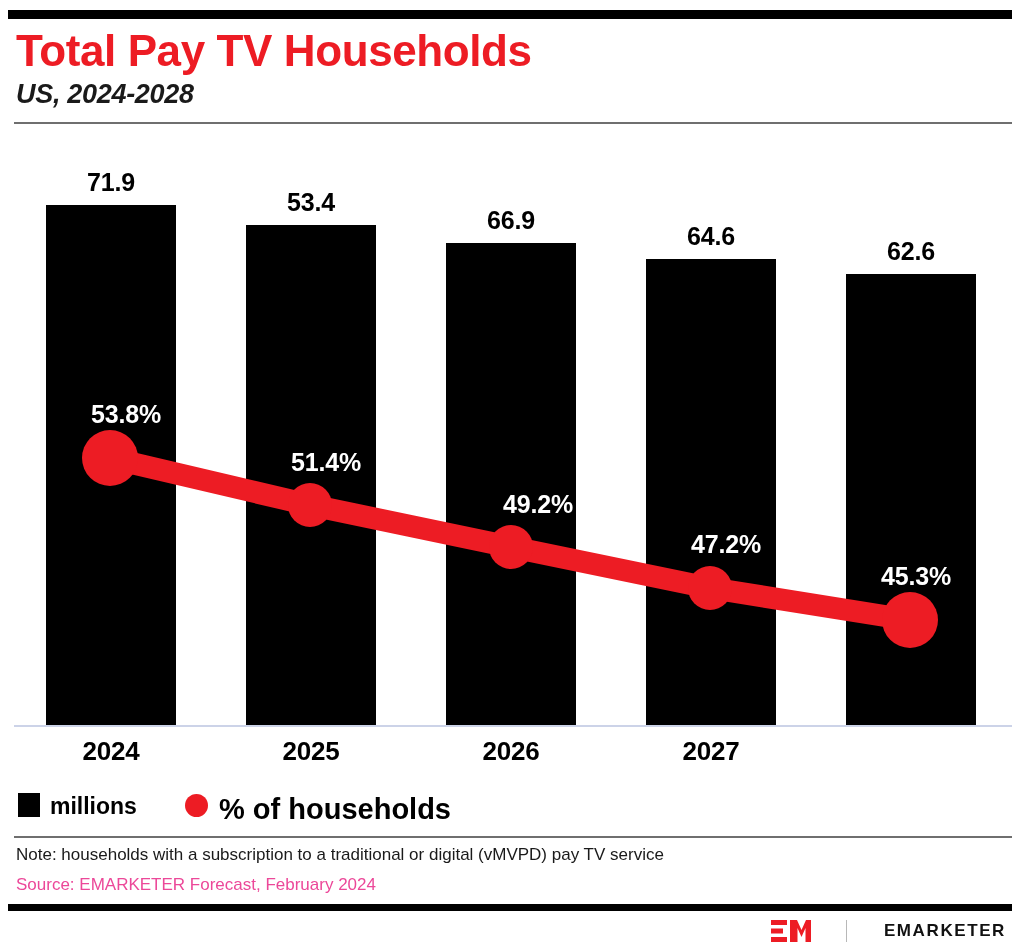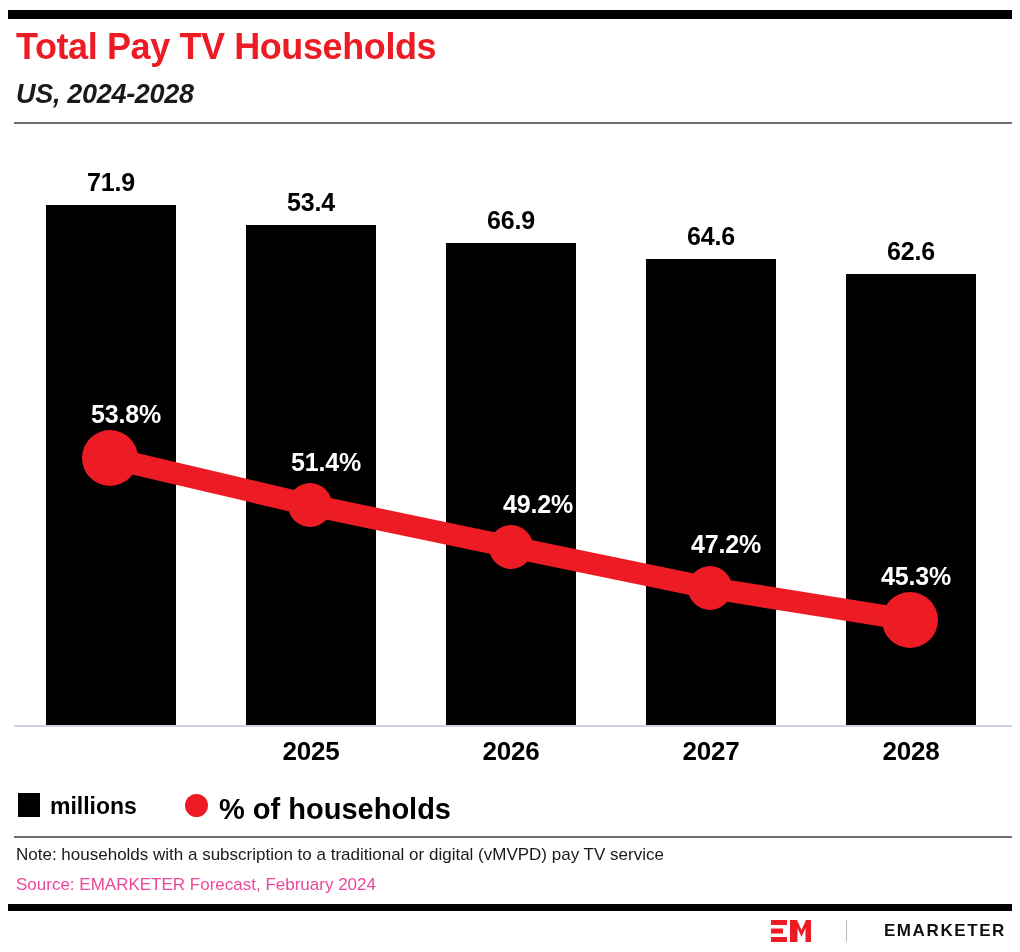--- a/index.html
+++ b/index.html
@@ -26,21 +26,21 @@
     left: 8px;
     top: 10px;
     width: 1004px;
     height: 9px;
     background: #000000;
   }
   .title {
     position: absolute;
     left: 16px;
     top: 26px;
-    font-size: 36px;
+    font-size: 44px;
     font-weight: bold;
     letter-spacing: -0.4px;
     color: #ED1C24;
     white-space: nowrap;
   }
   .subtitle {
     position: absolute;
     left: 16px;
     top: 79px;
     font-size: 27px;
@@ -243,24 +243,24 @@
     <div class="marker" style="left:489px; top:525px; width:44px; height:44px;"></div>
     <div class="marker" style="left:688px; top:566px; width:44px; height:44px;"></div>
     <div class="marker" style="left:882px; top:592px; width:56px; height:56px;"></div>
 
     <div class="pct-label" style="left:46px;  top:400px; width:160px;">53.8%</div>
     <div class="pct-label" style="left:246px; top:448px; width:160px;">51.4%</div>
     <div class="pct-label" style="left:446px; top:490px; width:160px;margin-left:12px;">49.2%</div>
     <div class="pct-label" style="left:646px; top:530px; width:160px;">47.2%</div>
     <div class="pct-label" style="left:836px; top:562px; width:160px;">45.3%</div>
 
+    <div class="xtick" style="left:46px;  width:130px;">2024</div>
     <div class="xtick" style="left:246px; width:130px;">2025</div>
     <div class="xtick" style="left:446px; width:130px;">2026</div>
     <div class="xtick" style="left:646px; width:130px;">2027</div>
-    <div class="xtick" style="left:846px; width:130px;">2028</div>
 
   </div>
 
   <div class="legend-swatch-square"></div>
   <div class="legend-label-millions">millions</div>
   <div class="legend-swatch-circle"></div>
   <div class="legend-label-pct">% of households</div>
 
   <div class="footer-rule-top"></div>
   <div class="note">Note: households with a subscription to a traditional or digital (vMVPD) pay TV service</div>

